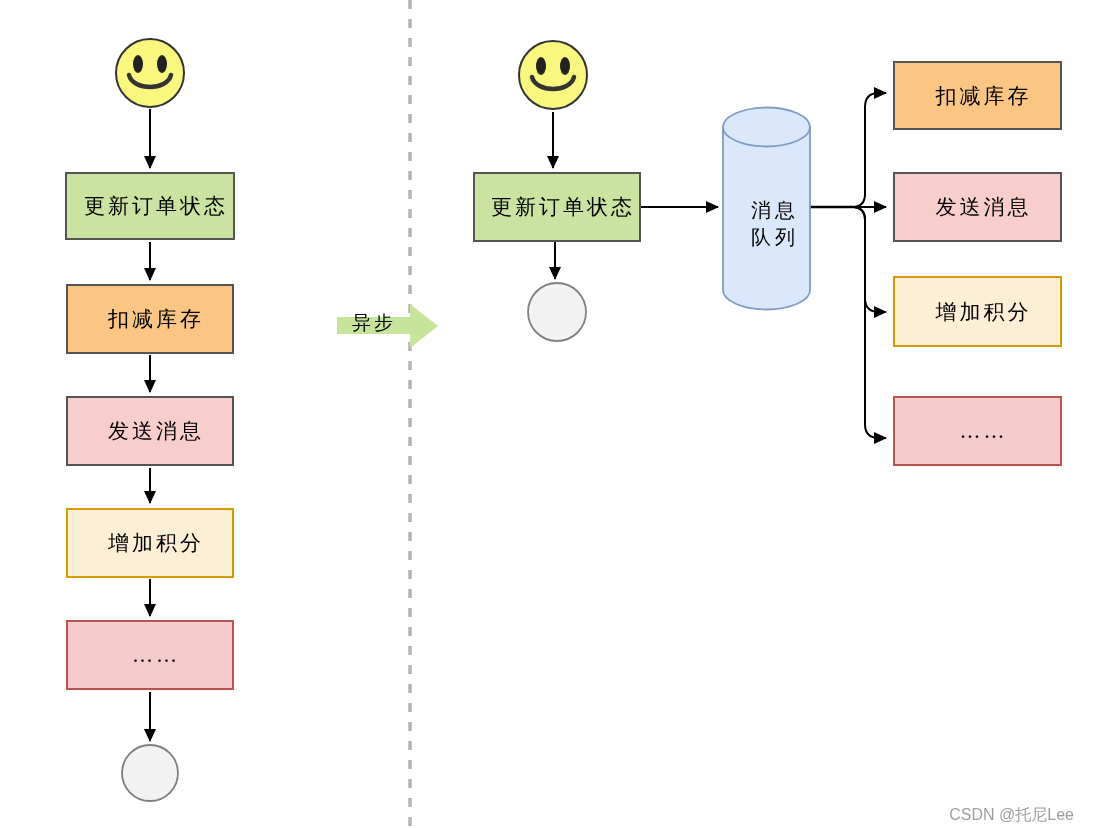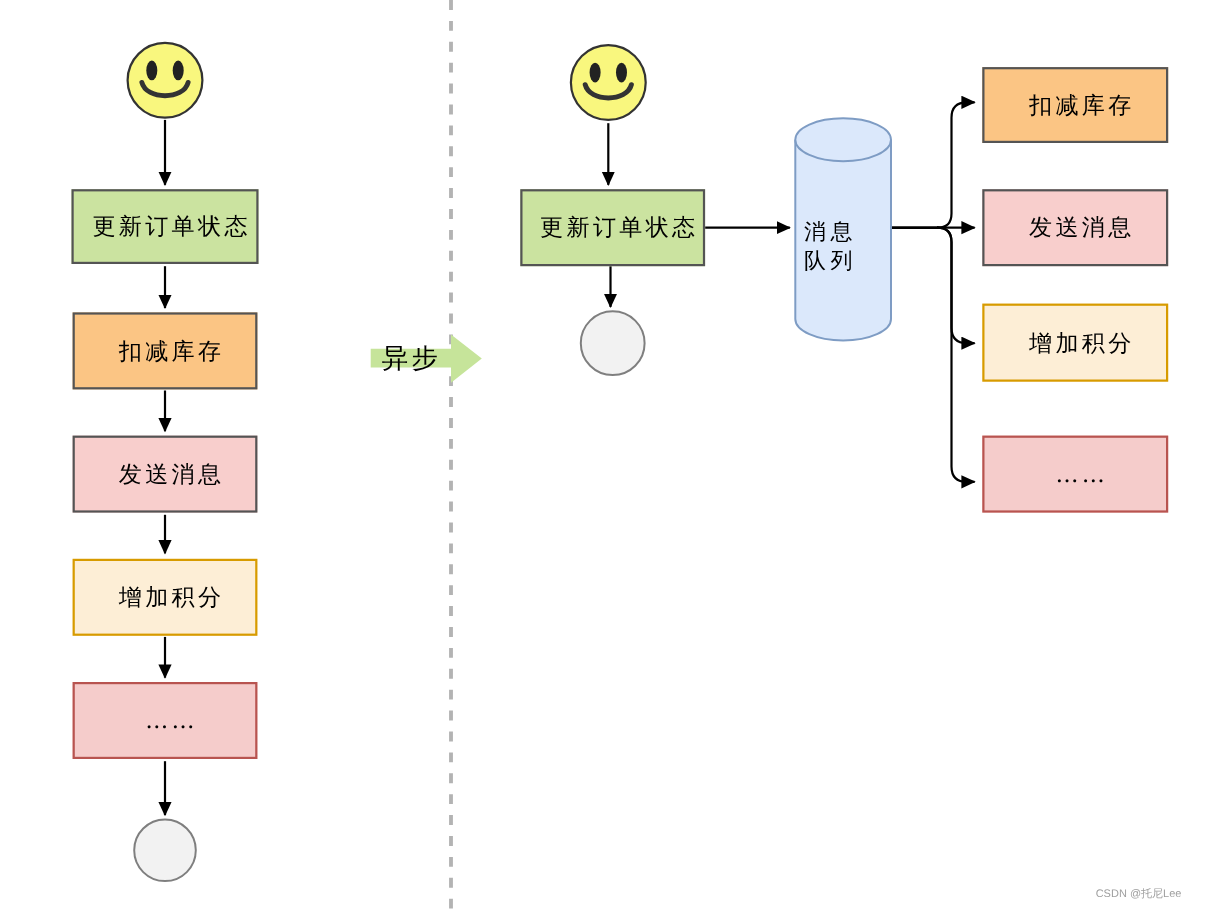--- a/index.html
+++ b/index.html
@@ -15,31 +15,31 @@
     position:absolute;
     box-sizing:border-box;
     border:2px solid #545454;
     display:flex;align-items:center;justify-content:center;
     font-size:21px;letter-spacing:3px;color:#000;
     text-align:center;
     padding-left:12px;
   }
   .queue-label{
     position:absolute;left:724px;top:197px;width:62px;
-    text-align:center;font-size:20px;letter-spacing:4px;line-height:27px;color:#000;
+    text-align:center;font-size:20px;letter-spacing:4px;line-height:27px;color:#000;padding-left:20px;
   }
   .queue-label span{display:block;}
   .async-label{
     position:absolute;left:334px;top:310px;width:80px;
-    text-align:center;font-size:24px;letter-spacing:3px;color:#000;
+    text-align:center;font-size:19px;letter-spacing:3px;color:#000;
   }
   .watermark{
     position:absolute;right:34px;top:805px;
     font-family:"Liberation Sans", sans-serif;
-    font-size:10px;
+    font-size:16px;
   }
 </style>
 </head>
 <body>
 
 <div id="canvas">
 
   <svg id="wires" viewBox="0 0 1108 828">
     <defs>
       <marker id="arr" markerUnits="userSpaceOnUse" markerWidth="15" markerHeight="14" refX="12" refY="6" orient="auto">

